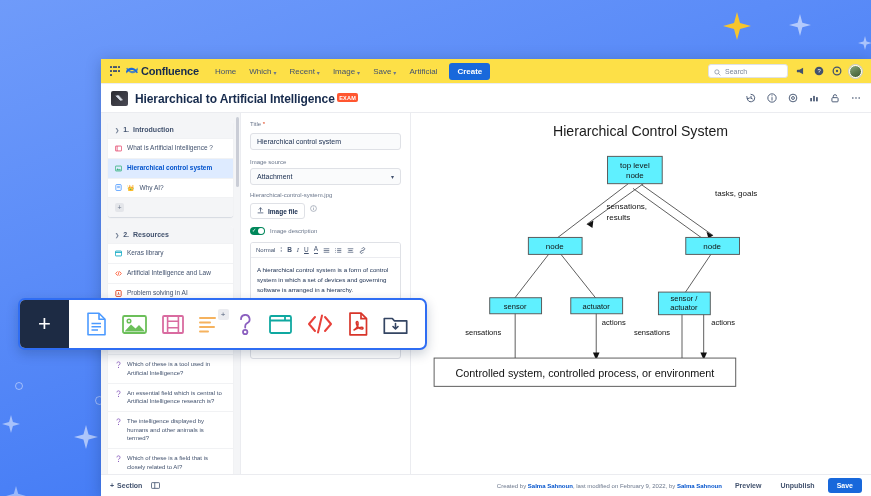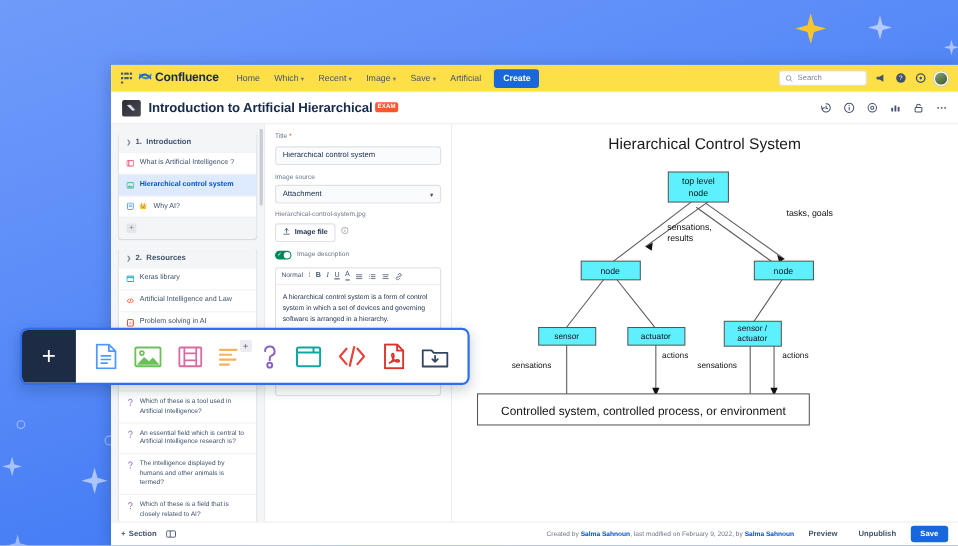--- a/index.html
+++ b/index.html
@@ -360,21 +360,21 @@
             <circle cx="6" cy="6" r="1.4" fill="#42526e"></circle>
           </svg>
       </div>
       <div class="avatar"></div>
     </div>
   </div>
 
   <div class="pageheader">
     <div class="page-thumb"></div>
     <div>
-      <span class="page-title">Introduction to Artificial Hierarchical</span><span class="exam-badge">EXAM</span>
+      <span class="page-title">Hierarchical to Artificial Intelligence</span><span class="exam-badge">EXAM</span>
     </div>
     <div class="ph-actions">
       <div class="ph-ic">
         <svg width="10" height="10" viewBox="0 0 12 12">
             <path d="M6 1.5A4.5 4.5 0 1 1 1.6 7" fill="none" stroke="#42526e" stroke-width="1.1" stroke-linecap="round"></path>
             <polyline points="1,4.2 1.6,7 4.2,6" fill="none" stroke="#42526e" stroke-width="1.1" stroke-linecap="round"></polyline>
             <line x1="6" y1="4" x2="6" y2="6.2" stroke="#42526e" stroke-width="1.1" stroke-linecap="round"></line>
             <line x1="6" y1="6.2" x2="7.6" y2="7" stroke="#42526e" stroke-width="1.1" stroke-linecap="round"></line>
           </svg>
       </div>

